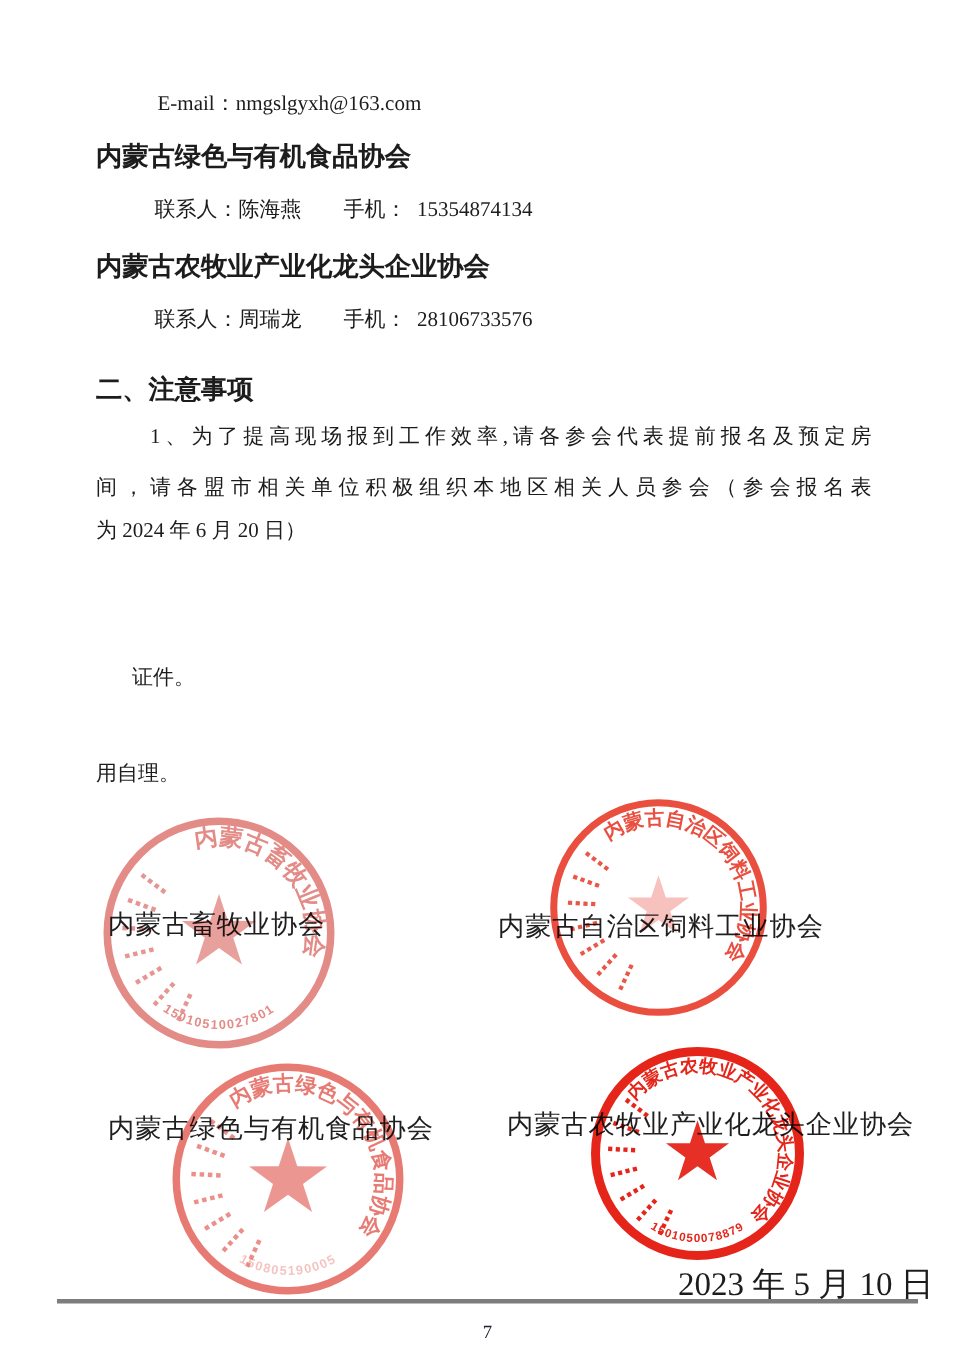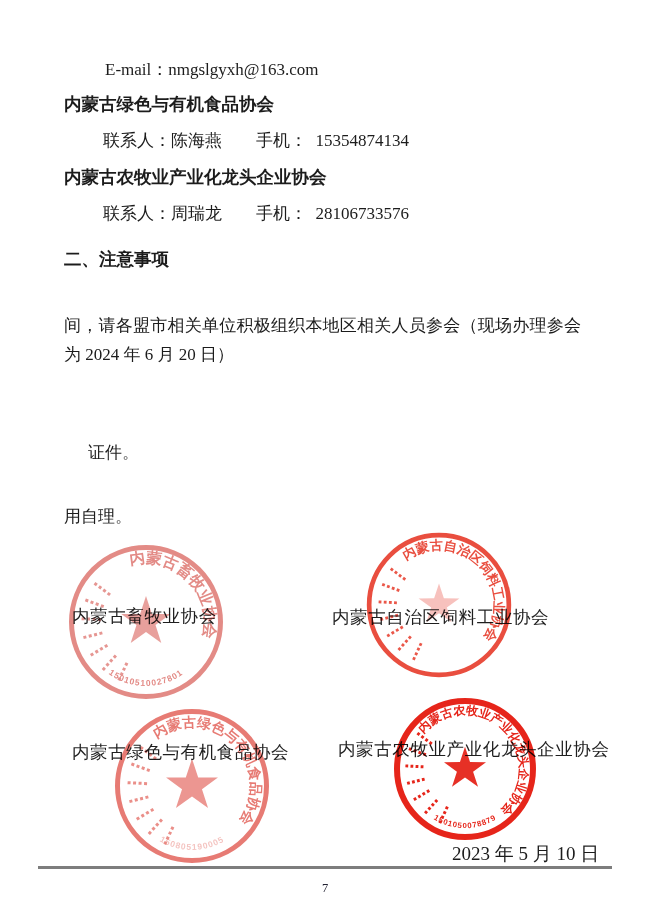--- a/index.html
+++ b/index.html
@@ -1,43 +1,44 @@
 <!DOCTYPE html>
 <html><head>
 <meta charset="utf-8">
 <style>
   html,body{margin:0;padding:0;background:#ffffff;}
   #page{
     position:relative;width:650px;height:908px;background:#ffffff;overflow:hidden;
     font-family:"Liberation Serif", serif;color:#1c1c1c;
   }
-  .line{position:absolute;white-space:pre;font-size:17px;line-height:24px;}
+  .line{position:absolute;white-space:pre;font-size:14px;line-height:24px;}
   .bold{font-weight:bold;font-size:17.5px;}
   .just{text-align:justify;text-align-last:justify;}
   .blackname{position:absolute;white-space:pre;font-size:17.5px;letter-spacing:0.6px;line-height:24px;color:#1e1e1e;}
   .seal{position:absolute;mix-blend-mode:multiply;}
   .seal text{font-family:"Liberation Sans", sans-serif;font-weight:bold;}
   .footer-line{position:absolute;left:38px;top:866px;width:574px;height:3px;background:#7d7d7d;}
   .pagenum{position:absolute;left:0;top:881px;width:650px;text-align:center;font-size:12.5px;color:#222233;}
-  .datefoot{position:absolute;left:452px;top:841px;font-size:19px;white-space:pre;}
+  .datefoot{position:absolute;left:452px;top:841px;font-size:22px;white-space:pre;}
 </style>
 </head>
 <body>
 
 <div id="page">
 
   <div class="line" style="left:105px;top:58px;">E-mail：nmgslgyxh@163.com</div>
   <div class="line bold" style="left:64px;top:92px;">内蒙古绿色与有机食品协会</div>
   <div class="line" style="left:103px;top:129px;">联系人：陈海燕　　手机：  15354874134</div>
   <div class="line bold" style="left:64px;top:165px;">内蒙古农牧业产业化龙头企业协会</div>
   <div class="line" style="left:103px;top:202px;">联系人：周瑞龙　　手机：  28106733576</div>
 
   <div class="line bold" style="left:64px;top:247px;font-family:Liberation Serif, serif;">二、注意事项</div>
 
-  <div class="line just" style="left:64px;top:314px;width:517px;">间，请各盟市相关单位积极组织本地区相关人员参会（现场办理参会</div>
+  <div class="line just" style="left:100px;top:280px;width:481px;">1、为了提高现场报到工作效率,请各参会代表提前报名及预定房</div>
+  <div class="line just" style="left:64px;top:314px;width:517px;">间，请各盟市相关单位积极组织本地区相关人员参会（参会报名表</div>
   <div class="line" style="left:64px;top:343px;">为 2024 年 6 月 20 日）</div>
 
   <div class="line" style="left:64px;top:441px;margin-left:24px;">证件。</div>
 
   <div class="line" style="left:64px;top:505px;">用自理。</div>
 
   <div class="blackname" style="left:72px;top:604px;">内蒙古畜牧业协会</div>
   <div class="blackname" style="left:332px;top:605px;">内蒙古自治区饲料工业协会</div>
   <div class="blackname" style="left:72px;top:740px;">内蒙古绿色与有机食品协会</div>
   <div class="blackname" style="left:338px;top:737px;">内蒙古农牧业产业化龙头企业协会</div>

